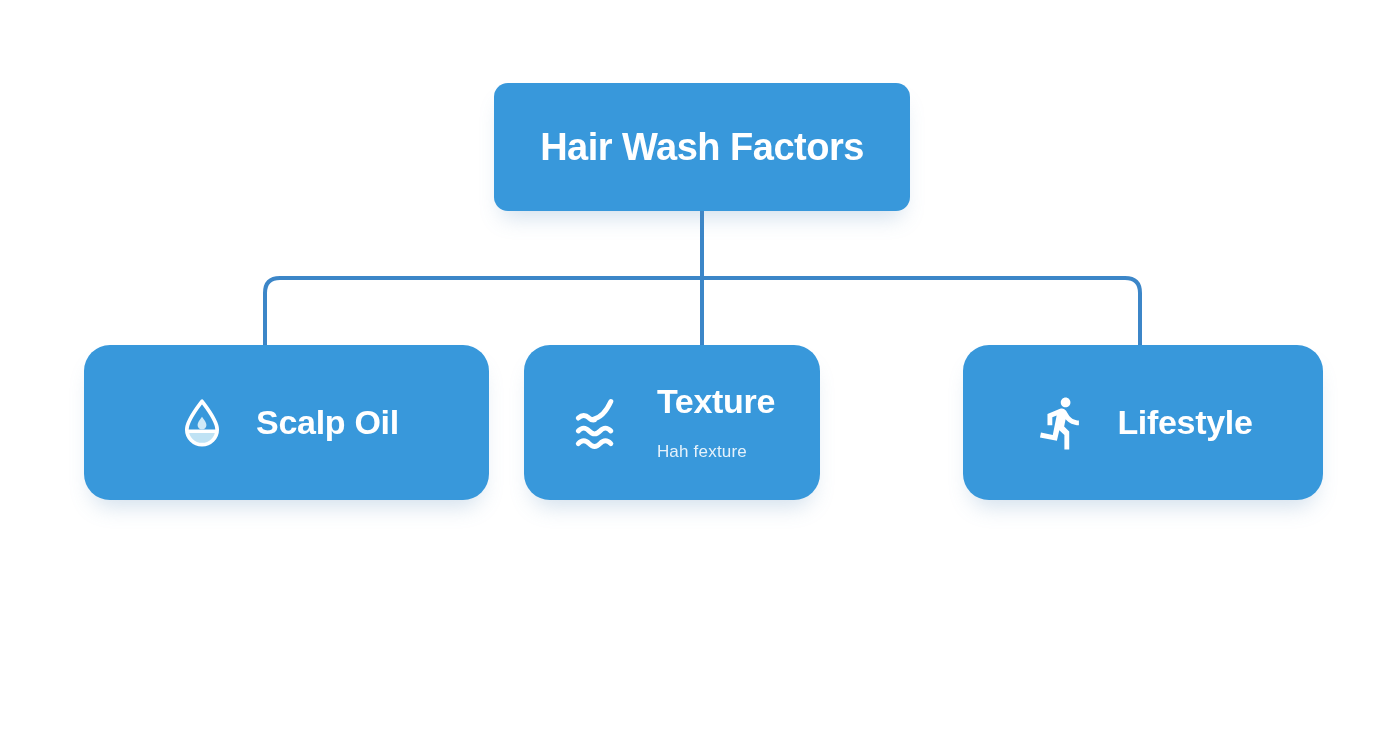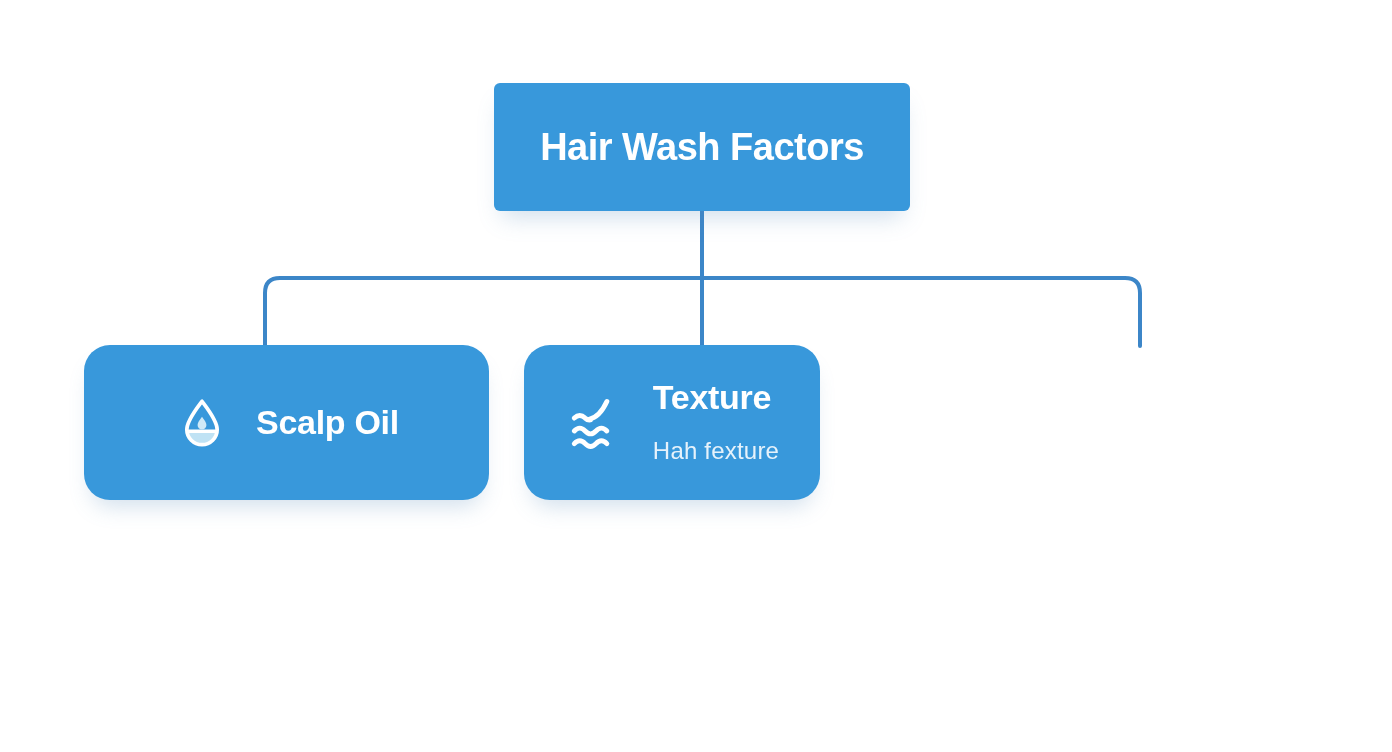--- a/index.html
+++ b/index.html
@@ -33,21 +33,21 @@
     background: var(--node-fill, #3898DB);
     color: var(--title-text, #ffffff);
     display: flex;
     align-items: center;
     justify-content: center;
     box-shadow: 0 14px 22px -8px rgba(90,140,185,0.28);
   }
   .node-root {
     left: 494px; top: 83px;
     width: 416px; height: 128px;
-    border-radius: 6px;
+    border-radius: 14px;
   }
   .node-root .node-title {
     font-size: 38px;
     font-weight: 700;
     letter-spacing: -0.5px;
   }
   .node-child {
     top: 345px;
     height: 155px;
     border-radius: 26px;
@@ -61,21 +61,21 @@
     font-weight: 700;
     letter-spacing: -0.3px;
     line-height: 1.1;
   }
   .node-text {
     display: flex;
     flex-direction: column;
     align-items: flex-start;
   }
   .node-subtitle {
-    font-size: 24px;
+    font-size: 17px;
     font-weight: 400;
     color: var(--subtitle-text, #E6F2FB);
     line-height: 1.25;
     margin-top: 20px;
     letter-spacing: 0.2px;
   }
   .icon { display: block; flex: 0 0 auto; }
   .icon-stroke {
     fill: none;
     stroke: #ffffff;
@@ -115,14 +115,22 @@
       <path class="icon-stroke" stroke-width="1.9" d="M9.3 10.6 C12.2 10 14.6 7.2 16.2 3.7"></path>
       <path class="icon-stroke" stroke-width="1.9" d="M3.6 15.1 q2.1 -2.2 4.2 0 q2.1 2.2 4.2 0 q2.1 -2.2 4.2 0"></path>
       <path class="icon-stroke" stroke-width="1.9" d="M3.6 20 q2.1 -2.2 4.2 0 q2.1 2.2 4.2 0 q2.1 -2.2 4.2 0"></path>
     </svg>
     <div class="node-text">
       <span class="node-title">Texture</span>
       <span class="node-subtitle">Hah fexture</span>
     </div>
   </div>
 
+  <div class="node node-child node-child-3">
+    <svg class="icon" width="58" height="58" viewBox="0 0 24 24" xmlns="http://www.w3.org/2000/svg">
+      <path fill="#ffffff" d="M13.49 5.48c1.1 0 2-.9 2-2s-.9-2-2-2-2 .9-2 2 .9 2 2 2zm-3.6 13.9 1-4.4 2.1 2v6h2v-7.5l-2.1-2 .6-3c1.3 1.5 3.3 2.5 5.5 2.5v-2c-1.9 0-3.5-1-4.3-2.4l-1-1.6c-.4-.6-1-1-1.7-1-.3 0-.5.1-.8.1l-5.2 2.2v4.7h2v-3.4l1.8-.7-1.6 8.1-4.9-1-.4 2 7 1.4z"></path>
+    </svg>
+    <div class="node-text">
+      <span class="node-title">Lifestyle</span>
+    </div>
+  </div>
 
 </div>
 
 </body></html>

